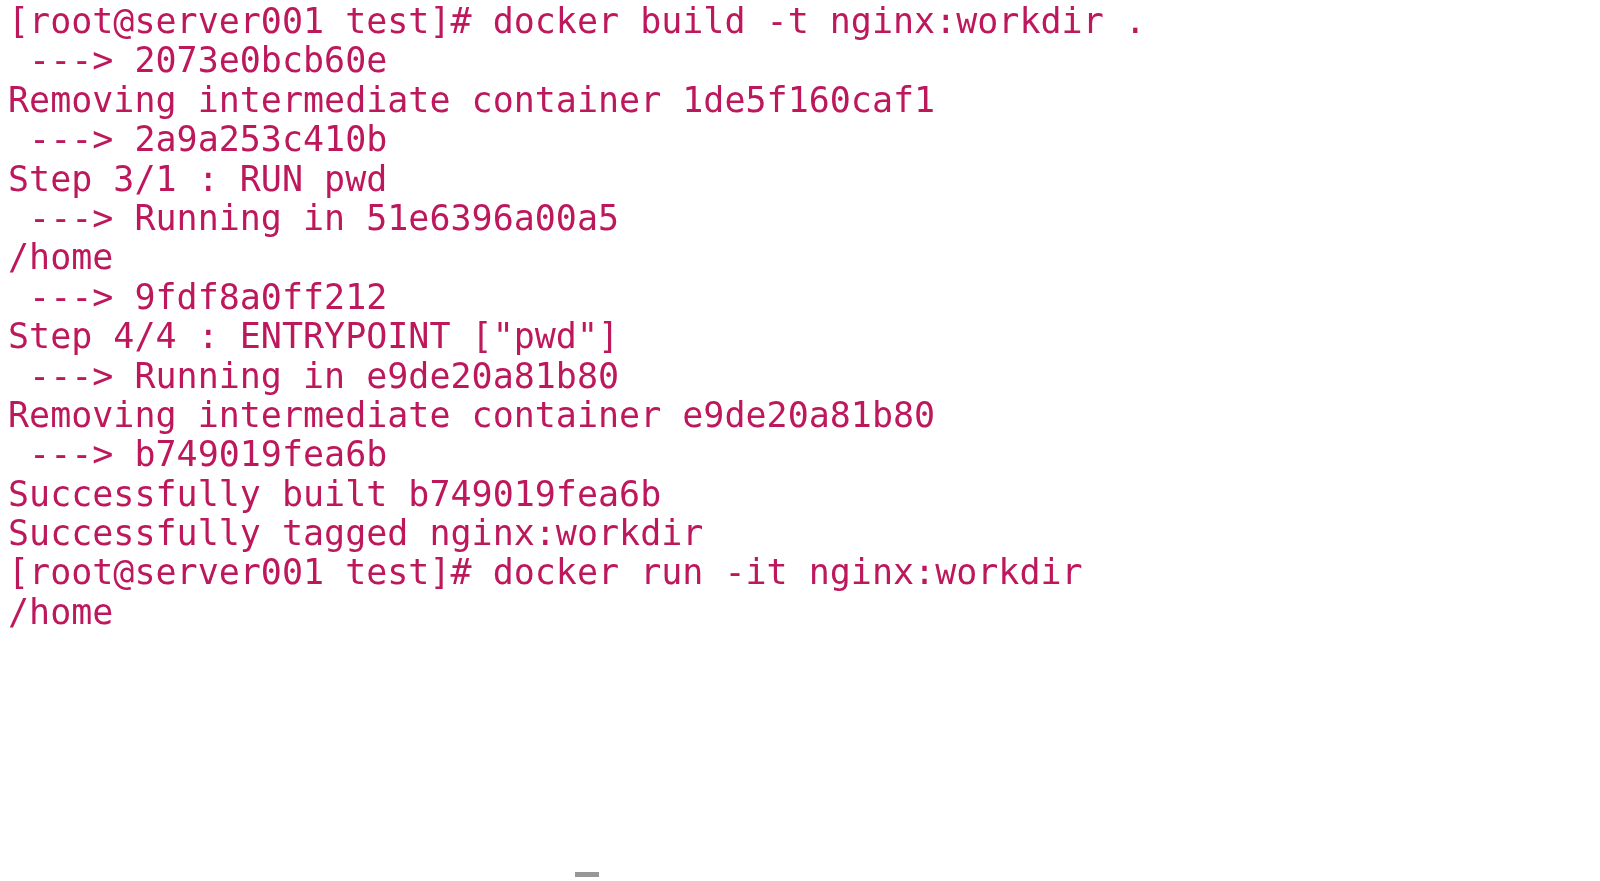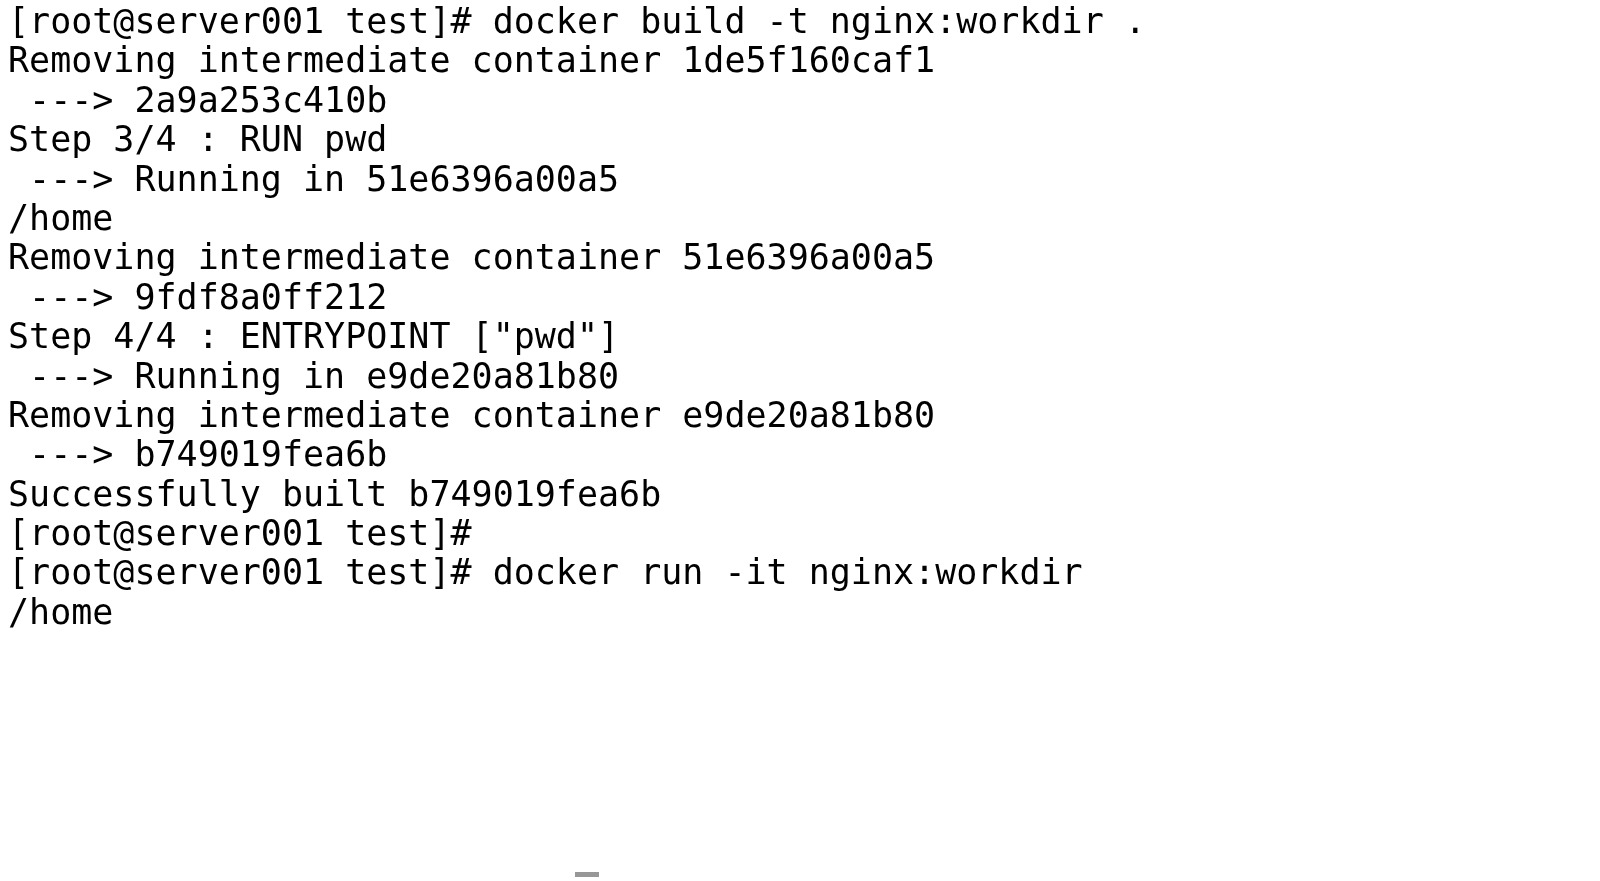--- a/index.html
+++ b/index.html
@@ -11,21 +11,21 @@
     background: #ffffff;
   }
   .terminal {
     position: relative;
     width: 1600px;
     height: 881px;
     background: #ffffff;
     font-family: "DejaVu Sans Mono", "Liberation Mono", monospace;
     font-size: 35px;
     line-height: 39.4px;
-    color: #000000;
+    color: #be185d;
     padding: 2px 0 0 8px;
     box-sizing: border-box;
   }
   .term-line {
     white-space: pre;
     height: 39.4px;
   }
   .cursor {
     position: absolute;
     left: 575px;
@@ -34,30 +34,30 @@
     height: 5px;
     background: #979797;
   }
 </style>
 </head>
 <body>
 
 <div class="terminal">
   <div id="terminal-output">
       <div class="term-line">[root@server001 test]# docker build -t nginx:workdir .</div>
+      <div class="term-line"> ---&gt; 2073e0bcb60e</div>
       <div class="term-line">Removing intermediate container 1de5f160caf1</div>
       <div class="term-line"> ---&gt; 2a9a253c410b</div>
-      <div class="term-line">Step 3/4 : RUN pwd</div>
+      <div class="term-line">Step 3/1 : RUN pwd</div>
       <div class="term-line"> ---&gt; Running in 51e6396a00a5</div>
       <div class="term-line">/home</div>
-      <div class="term-line">Removing intermediate container 51e6396a00a5</div>
       <div class="term-line"> ---&gt; 9fdf8a0ff212</div>
       <div class="term-line">Step 4/4 : ENTRYPOINT ["pwd"]</div>
       <div class="term-line"> ---&gt; Running in e9de20a81b80</div>
       <div class="term-line">Removing intermediate container e9de20a81b80</div>
       <div class="term-line"> ---&gt; b749019fea6b</div>
       <div class="term-line">Successfully built b749019fea6b</div>
-      <div class="term-line">[root@server001 test]#</div>
+      <div class="term-line">Successfully tagged nginx:workdir</div>
       <div class="term-line">[root@server001 test]# docker run -it nginx:workdir</div>
       <div class="term-line">/home</div>
     </div>
   <div class="cursor" id="terminal-cursor" style="display: block; background: rgb(151, 151, 151);"></div>
 </div>
 
 </body></html>

